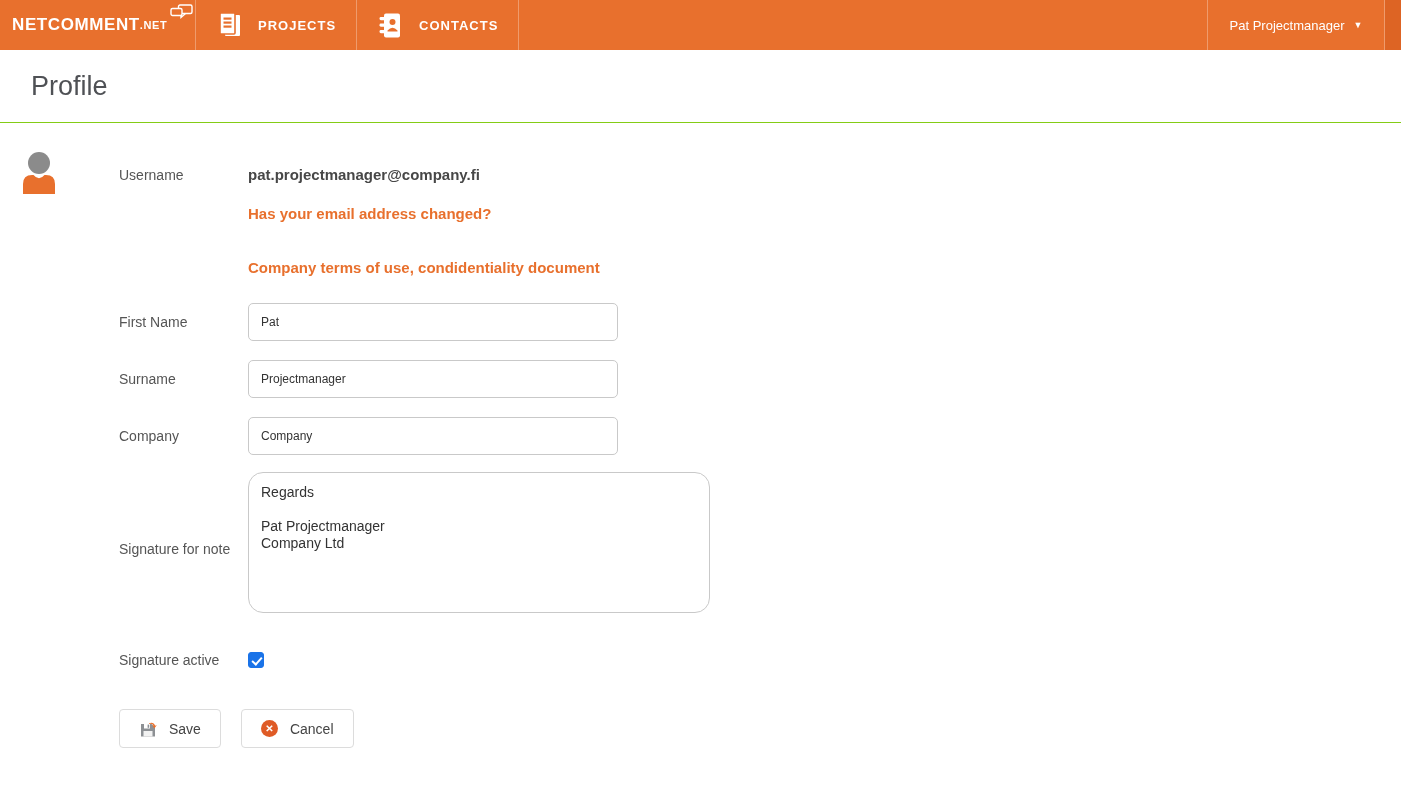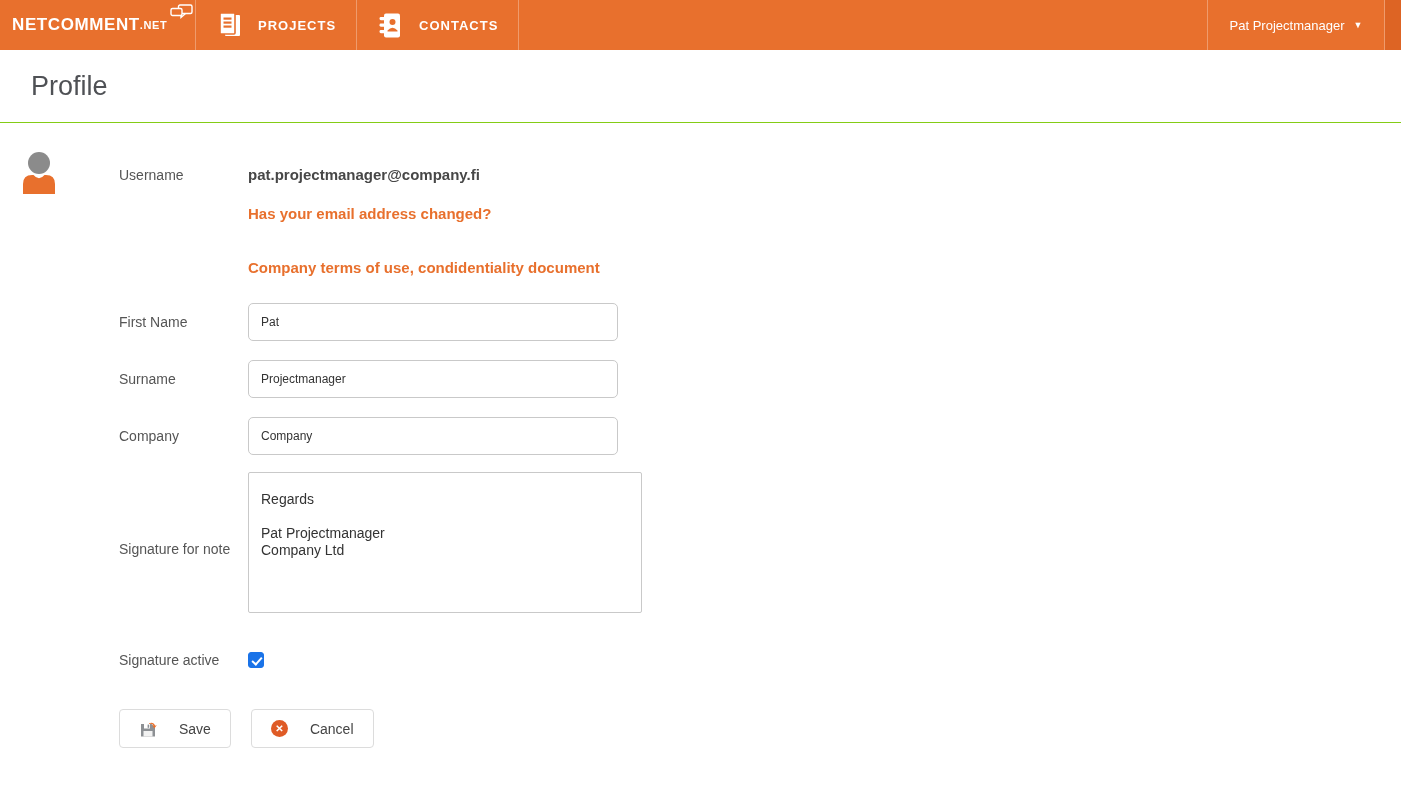--- a/index.html
+++ b/index.html
@@ -94,25 +94,25 @@
     padding: 16px 12px;
     font-family: "Liberation Sans", sans-serif;
     font-size: 12px;
     color: #333;
     outline: none;
     background: #fff;
   }
   .textarea-row { margin-top: 17px; align-items: center; }
   .textarea-row .row-label { padding-top: 13px; }
   .signature-textarea {
-    width: 394px;
+    width: 462px;
     height: 141px;
     border: 1px solid #c9c9c9;
-    border-radius: 2px;
-    padding: 18px 12px;
+    border-radius: 15px;
+    padding: 11px 12px;
     font-family: "Liberation Sans", sans-serif;
     font-size: 14px;
     line-height: 17px;
     color: #333;
     outline: none;
     resize: none;
     background: #fff;
   }
   .checkbox-row { margin-top: 39px; }
   .signature-checkbox {
@@ -136,21 +136,21 @@
     width: 4px;
     height: 8px;
     border: solid #fff;
     border-width: 0 2px 2px 0;
     transform: rotate(42deg);
   }
   .buttons-row { margin-top: 41px; display: flex; gap: 20px; }
   .btn {
     display: inline-flex;
     align-items: center;
-    gap: 22px;
+    gap: 12px;
     height: 39px;
     padding: 0 19px;
     background: #fff;
     border: 1px solid #dcdcdc;
     border-radius: 4px;
     font-family: "Liberation Sans", sans-serif;
     font-size: 14px;
     color: #444;
     cursor: pointer;
   }

